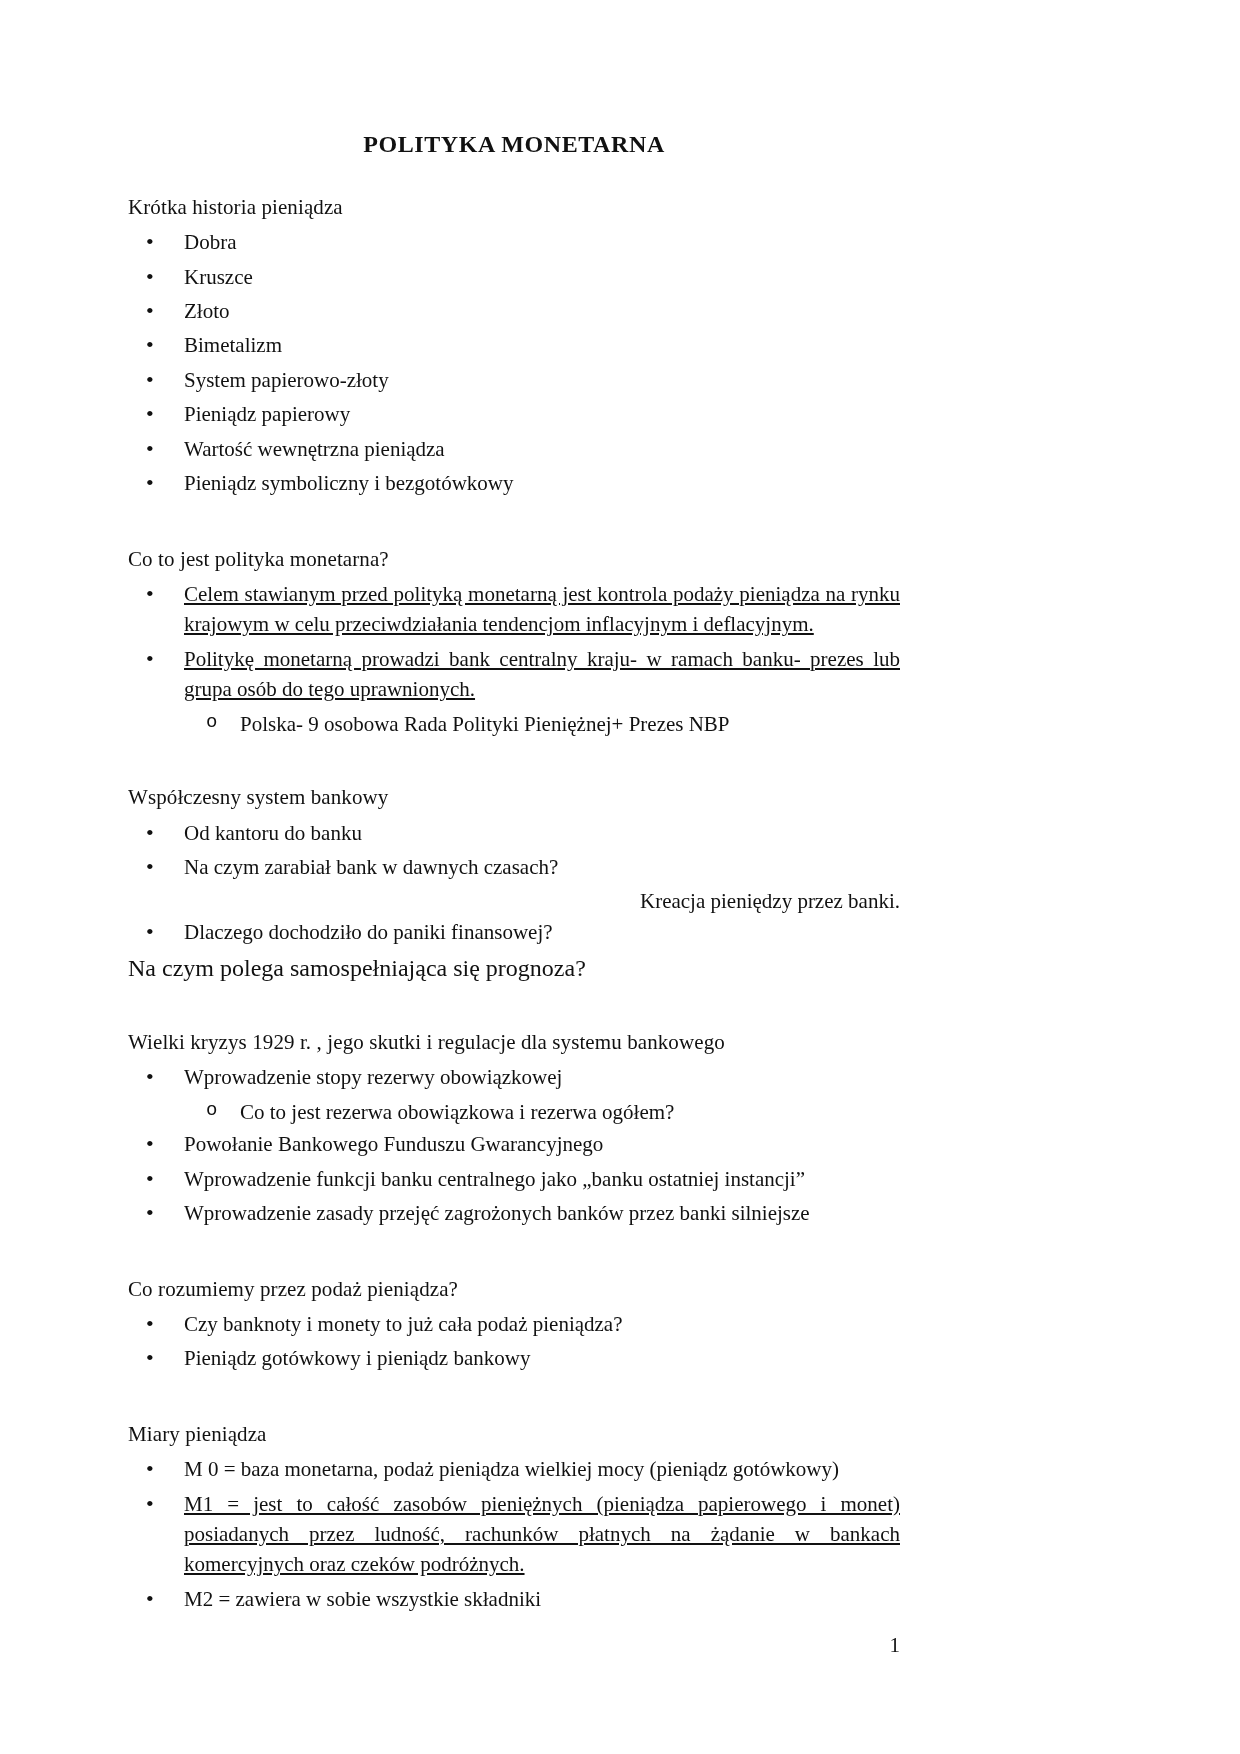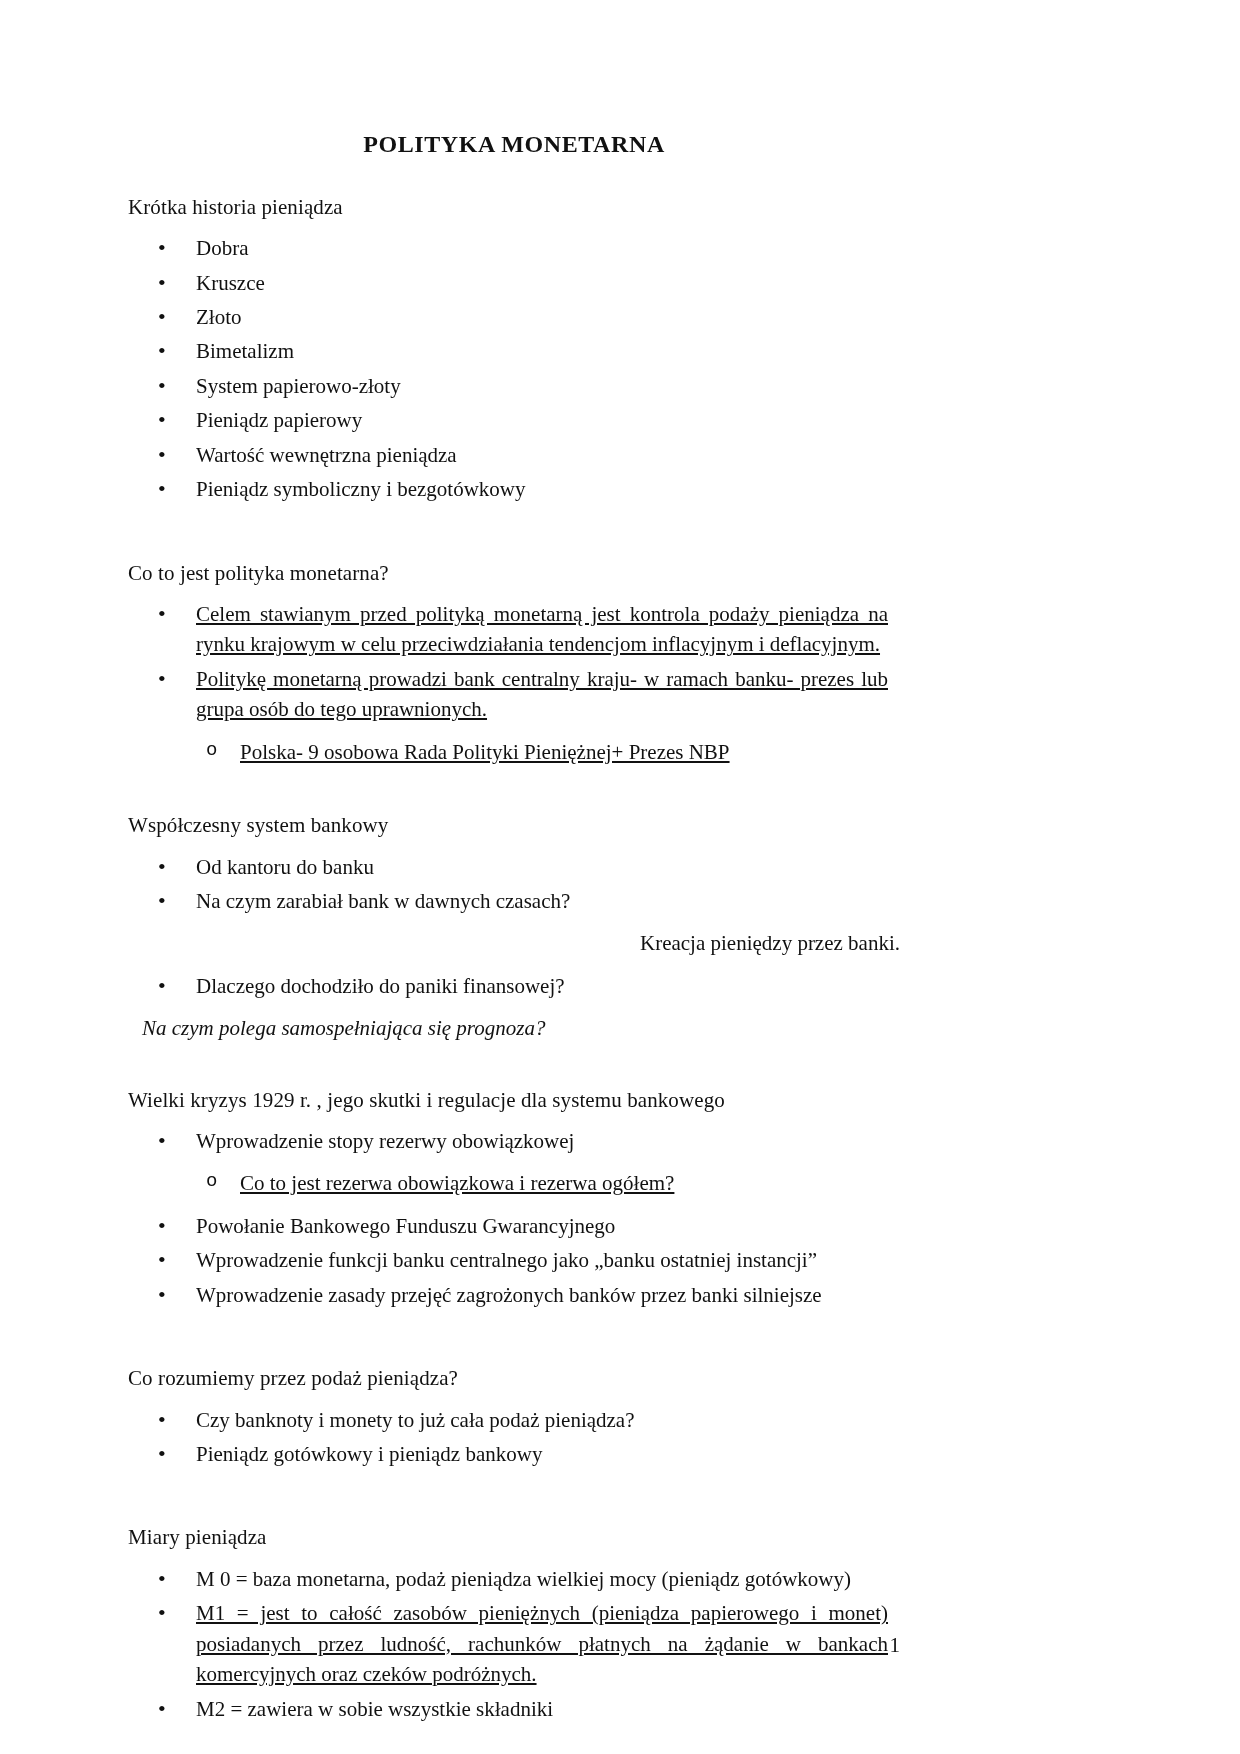--- a/index.html
+++ b/index.html
@@ -37,21 +37,21 @@
     line-height: 1.35;
     letter-spacing: 0.1px;
   }
   .section {
     margin-bottom: 0;
   }
   .gap-lg { height: 42px; }
 
   ul.bullets {
     list-style: none;
-    margin: 12px;
+    margin: 0;
     padding: 0;
   }
   ul.bullets > li {
     position: relative;
     padding-left: 56px;
     font-size: 21px;
     line-height: 1.45;
     margin: 0 0 4px 0;
   }
   ul.bullets > li::before {
@@ -68,43 +68,41 @@
     margin-bottom: 0;
     text-decoration: underline;
   }
   li.justified::before {
     line-height: 1.75;
   }
   ul.sub {
     list-style: none;
     margin: 2px 0 2px 0;
     padding: 0;
-    text-decoration: underline;
   }
   ul.sub > li {
     position: relative;
     padding-left: 112px;
     font-size: 21px;
     line-height: 1.45;
     margin-bottom: 2px;
   }
   ul.sub > li::before {
     content: "o";
     position: absolute;
     left: 78px;
     top: 0;
     font-family: "Liberation Mono", "DejaVu Sans Mono", monospace;
     font-size: 19px;
   }
   .plain-line {
-    font-size: 21px;
-    line-height: 1.45;
-    margin: 4px 0 0 14px;
+    font-size: 24px;
+    line-height: 1.45;
+    margin: 4px 0 0 0;
     padding-left: 0;
-    font-style: italic;
   }
   .cont-line {
     font-size: 21px;
     line-height: 1.45;
     margin: 0;
     padding-left: 56px;
     text-align: right;
   }
   .page-number {
     position: absolute;

